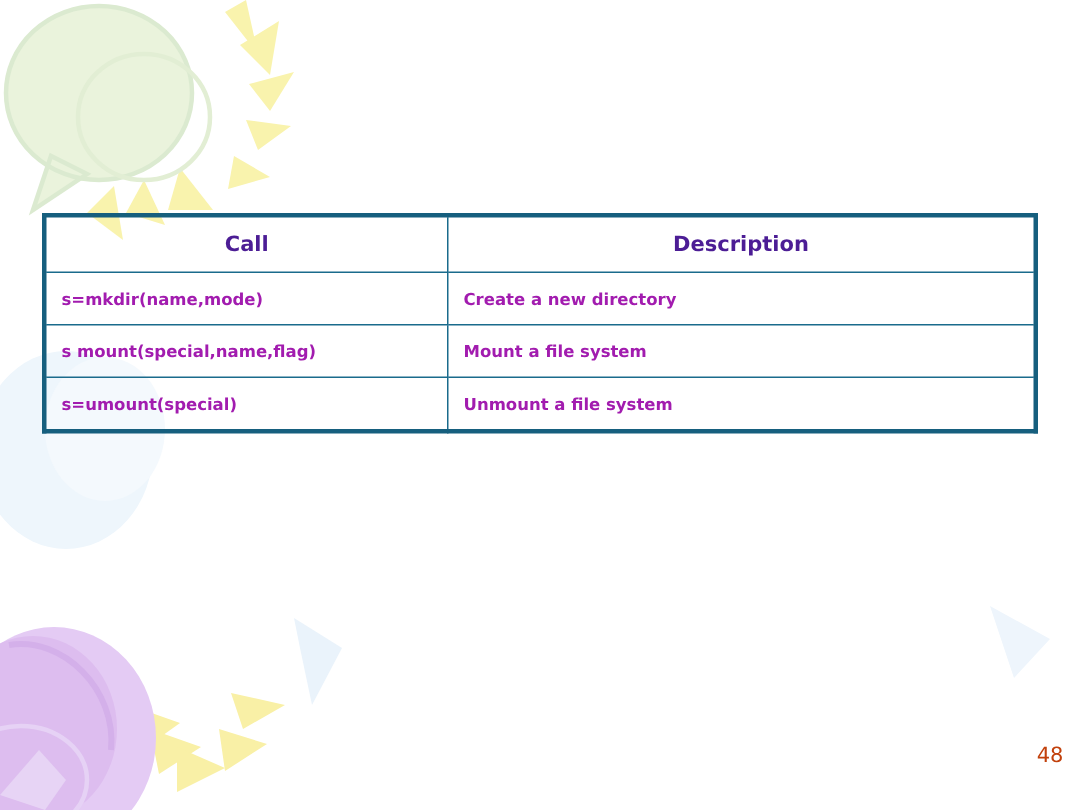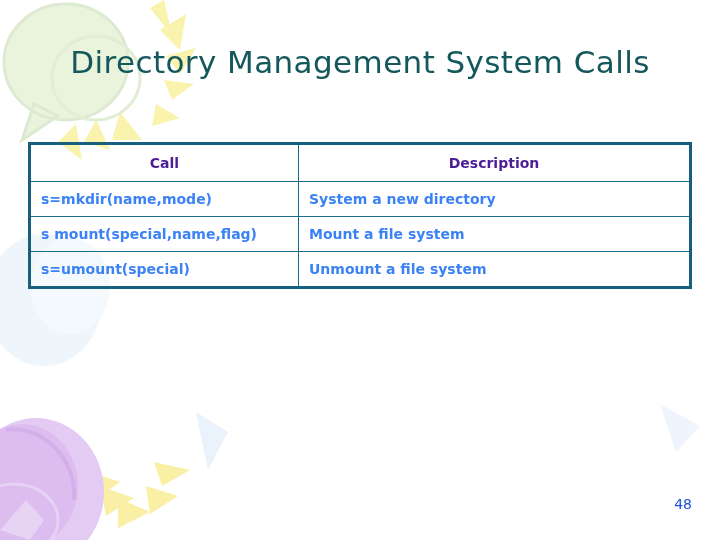--- a/index.html
+++ b/index.html
@@ -55,23 +55,23 @@
     table-layout: fixed;
     border: 3px solid #165f7e;
     background: transparent;
   }
   #syscall-table td,
   #syscall-table th {
     border: 1.5px solid #1a6b8c;
     padding: 0 10px;
     vertical-align: middle;
     font-family: "DejaVu Sans", sans-serif;
-    font-size: 14px;
+    font-size: 11px;
     font-weight: bold;
-    color: #3b82f6;
+    color: #a21caf;
     background: transparent;
   }
   #syscall-table th {
     text-align: center;
     font-size: 14px;
     height: 36px;
     color: #4c1d95;
   }
   #syscall-table td {
     text-align: left;
@@ -80,25 +80,25 @@
   #syscall-table tr.tall td {
     height: 56px;
     vertical-align: top;
     padding-top: 9px;
   }
   .col-call { width: 269px; }
   .col-desc { width: auto; }
 
   #page-number {
     position: absolute;
-    right: 28px;
+    right: 11px;
     bottom: 28px;
     font-family: "DejaVu Sans", sans-serif;
     font-size: 14px;
-    color: #1d4ed8;
+    color: #c2410c;
   }
 </style>
 </head>
 <body>
 
 <svg id="decor" viewBox="0 0 720 540" xmlns="http://www.w3.org/2000/svg">
 
   <g fill="#f9f3ad">
     <polygon points="150,8 164,0 172,36"></polygon>
     <polygon points="160,30 186,14 180,50"></polygon>
@@ -138,37 +138,36 @@
     <ellipse cx="36" cy="492" rx="68" ry="74" fill="#e4cbf4"></ellipse>
     <ellipse cx="22" cy="486" rx="56" ry="62" fill="#ddbdef"></ellipse>
     <path d="M6 430 C 42 424, 78 460, 74 500" fill="none" stroke="#d4b0ea" stroke-width="4"></path>
     <path d="M0 530 L26 500 L44 520 L30 540 Z" fill="#e7d4f5"></path>
     <ellipse cx="14" cy="520" rx="44" ry="36" fill="none" stroke="#e6d2f5" stroke-width="3"></ellipse>
   </g>
 </svg>
 
 <div id="slide">
 
-  <div id="page-title">Directory Management System Calls</div>
 
   <table id="syscall-table">
     <colgroup>
       <col class="col-call">
       <col class="col-desc">
     </colgroup>
     <thead>
       <tr>
         <th>Call</th>
         <th>Description</th>
       </tr>
     </thead>
     <tbody id="table-body">
         <tr>
           <td>s=mkdir(name,mode)</td>
-          <td>System a new directory</td>
+          <td>Create a new directory</td>
         </tr>
         <tr>
           <td>s mount(special,name,flag)</td>
           <td>Mount a file system</td>
         </tr>
         <tr>
           <td>s=umount(special)</td>
           <td>Unmount a file system</td>
         </tr>
       </tbody>

